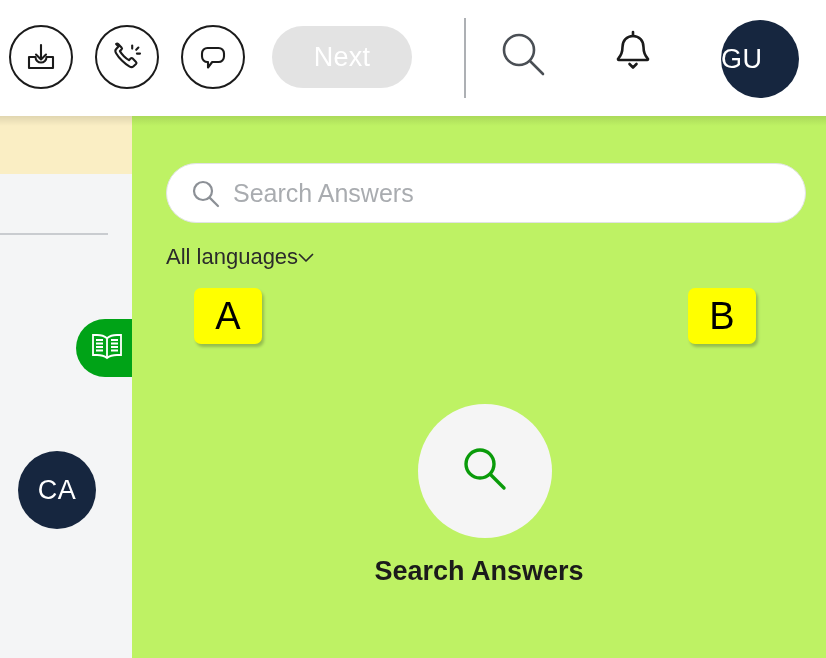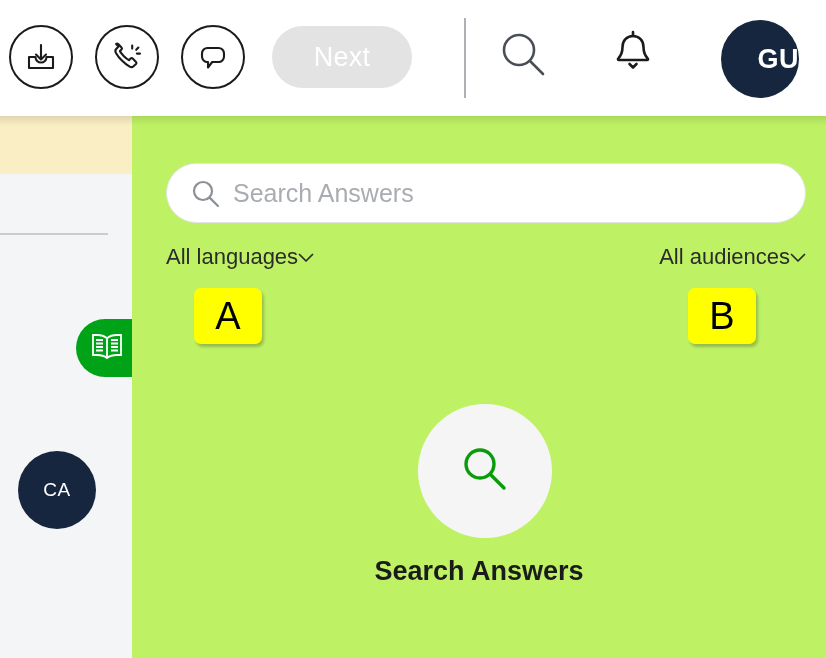--- a/index.html
+++ b/index.html
@@ -118,25 +118,24 @@
     position: absolute;
     left: 712px;
     top: 20px;
     width: 78px;
     height: 78px;
     border-radius: 50%;
     background: #16263f;
     color: #ffffff;
     display: flex;
     align-items: center;
-    justify-content: flex-end;
+    justify-content: flex-start;
     font-size: 27px;
     letter-spacing: 0.5px;
     cursor: pointer;
-    font-weight: bold;
   }
 
   
   .left-panel {
     position: absolute;
     left: 0;
     top: 116px;
     width: 132px;
     height: 542px;
     background: #f4f5f6;
@@ -177,21 +176,21 @@
     left: 18px;
     top: 335px;
     width: 78px;
     height: 78px;
     border-radius: 50%;
     background: #16263f;
     color: #ffffff;
     display: flex;
     align-items: center;
     justify-content: center;
-    font-size: 19px;
+    font-size: 27px;
     letter-spacing: 0.5px;
     cursor: pointer;
     text-align: right;
   }
 
   
   .main {
     position: absolute;
     left: 132px;
     top: 116px;
@@ -345,28 +344,20 @@
           <circle cx="13" cy="13" r="9"></circle>
           <line x1="19.6" y1="19.6" x2="28" y2="28" stroke-linecap="round"></line>
         </svg>
       </span>
       <input type="text" value="" placeholder="Search Answers" style="">
     </div>
 
     <div class="filter-row">
       <div class="filter filter-left">
         <span>All languages</span>
-        <span class="chev">
-          <svg width="16" height="11" viewBox="0 0 16 11" fill="none" stroke="#2b2b2b" stroke-width="1.7" stroke-linecap="round" stroke-linejoin="round">
-            <polyline points="1.5,2.5 8,9 14.5,2.5"></polyline>
-          </svg>
-        </span>
-      </div>
-      <div class="filter filter-right">
-        <span>All audiences</span>
         <span class="chev">
           <svg width="16" height="11" viewBox="0 0 16 11" fill="none" stroke="#2b2b2b" stroke-width="1.7" stroke-linecap="round" stroke-linejoin="round">
             <polyline points="1.5,2.5 8,9 14.5,2.5"></polyline>
           </svg>
         </span>
       </div>
     </div>
 
     <div class="badge badge-a">
       <span>A</span>

